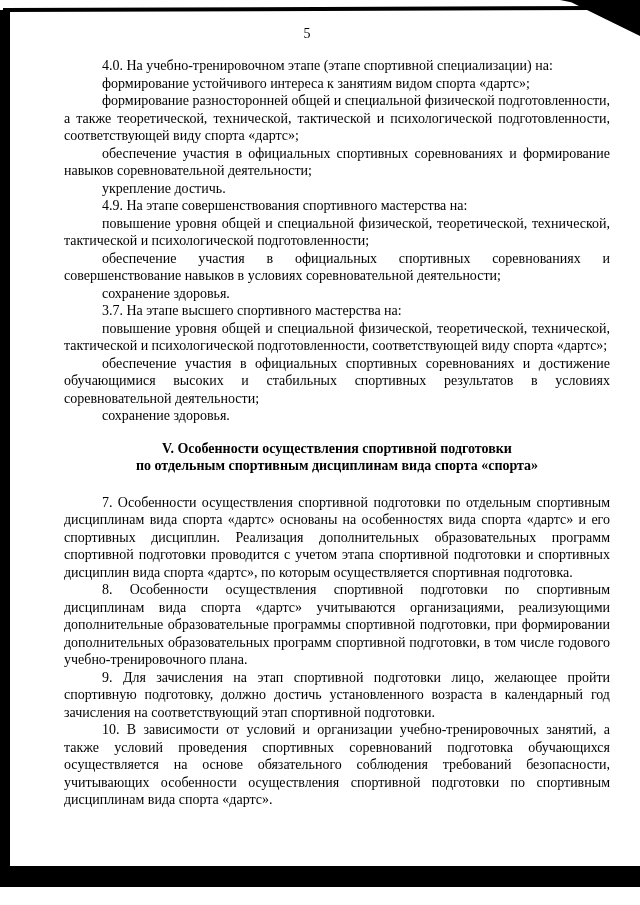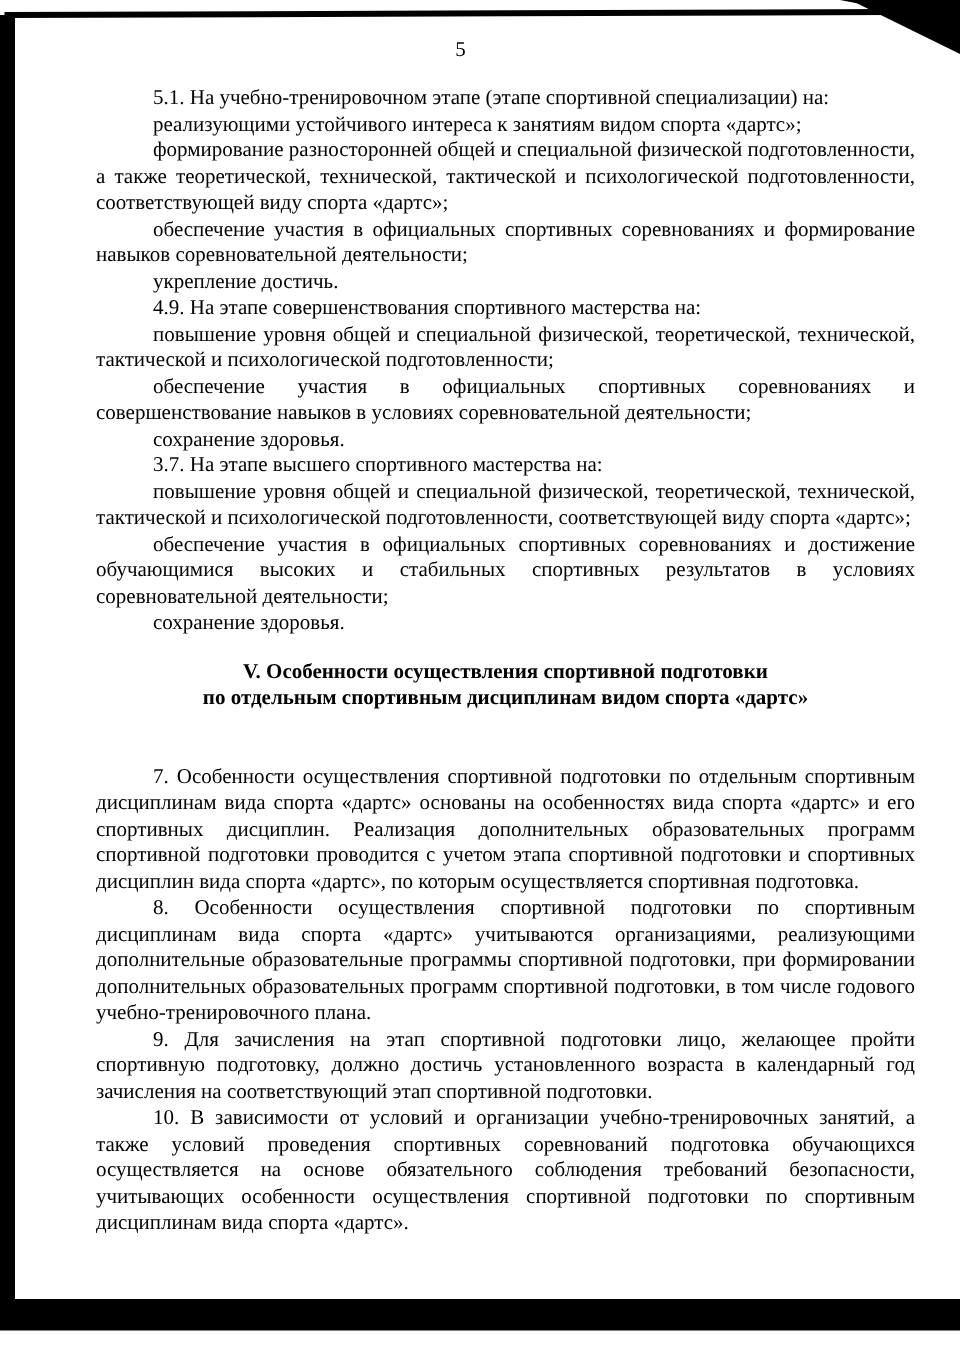--- a/index.html
+++ b/index.html
@@ -60,57 +60,57 @@
     text-align: justify;
   }
   .content p {
     text-indent: 38px;
     text-align: justify;
   }
   .heading {
     font-weight: bold;
     text-align: center;
     margin-top: 15px;
-    margin-bottom: 35px;
+    margin-bottom: 19px;
   }
   .heading div { text-indent: 0; }
 </style>
 </head>
 <body>
 
 <div class="page">
 
   <div class="edge-top"></div>
   <div class="edge-corner"></div>
   <div class="edge-left"></div>
   <div class="edge-bottom"></div>
 
   <div class="page-number">5</div>
 
   <div class="content">
 
     <div class="section-top">
-      <p>5.1. На учебно-тренировочном этапе (этапе спортивной специализации) на:</p>
-      <p>реализующими устойчивого интереса к занятиям видом спорта «дартс»;</p>
+      <p>4.0. На учебно-тренировочном этапе (этапе спортивной специализации) на:</p>
+      <p>формирование устойчивого интереса к занятиям видом спорта «дартс»;</p>
       <p>формирование разносторонней общей и специальной физической подготовленности, а также теоретической, технической, тактической и психологической подготовленности, соответствующей виду спорта «дартс»;</p>
       <p>обеспечение участия в официальных спортивных соревнованиях и формирование навыков соревновательной деятельности;</p>
       <p>укрепление достичь.</p>
       <p>4.9. На этапе совершенствования спортивного мастерства на:</p>
       <p>повышение уровня общей и специальной физической, теоретической, технической, тактической и психологической подготовленности;</p>
       <p>обеспечение участия в официальных спортивных соревнованиях и совершенствование навыков в условиях соревновательной деятельности;</p>
       <p>сохранение здоровья.</p>
       <p>3.7. На этапе высшего спортивного мастерства на:</p>
       <p>повышение уровня общей и специальной физической, теоретической, технической, тактической и психологической подготовленности, соответствующей виду спорта «дартс»;</p>
       <p>обеспечение участия в официальных спортивных соревнованиях и достижение обучающимися высоких и стабильных спортивных результатов в условиях соревновательной деятельности;</p>
       <p>сохранение здоровья.</p>
     </div>
 
     <div class="heading">
       <div>V. Особенности осуществления спортивной подготовки</div>
-      <div>по отдельным спортивным дисциплинам видом спорта «дартс»</div>
+      <div>по отдельным спортивным дисциплинам вида спорта «спорта»</div>
     </div>
 
     <div class="section-bottom">
       <p>7. Особенности осуществления спортивной подготовки по отдельным спортивным дисциплинам вида спорта «дартс» основаны на особенностях вида спорта «дартс» и его спортивных дисциплин. Реализация дополнительных образовательных программ спортивной подготовки проводится с учетом этапа спортивной подготовки и спортивных дисциплин вида спорта «дартс», по которым осуществляется спортивная подготовка.</p>
       <p>8. Особенности осуществления спортивной подготовки по спортивным дисциплинам вида спорта «дартс» учитываются организациями, реализующими дополнительные образовательные программы спортивной подготовки, при формировании дополнительных образовательных программ спортивной подготовки, в том числе годового учебно-тренировочного плана.</p>
       <p>9. Для зачисления на этап спортивной подготовки лицо, желающее пройти спортивную подготовку, должно достичь установленного возраста в календарный год зачисления на соответствующий этап спортивной подготовки.</p>
       <p>10. В зависимости от условий и организации учебно-тренировочных занятий, а также условий проведения спортивных соревнований подготовка обучающихся осуществляется на основе обязательного соблюдения требований безопасности, учитывающих особенности осуществления спортивной подготовки по спортивным дисциплинам вида спорта «дартс».</p>
     </div>
 
   </div>

